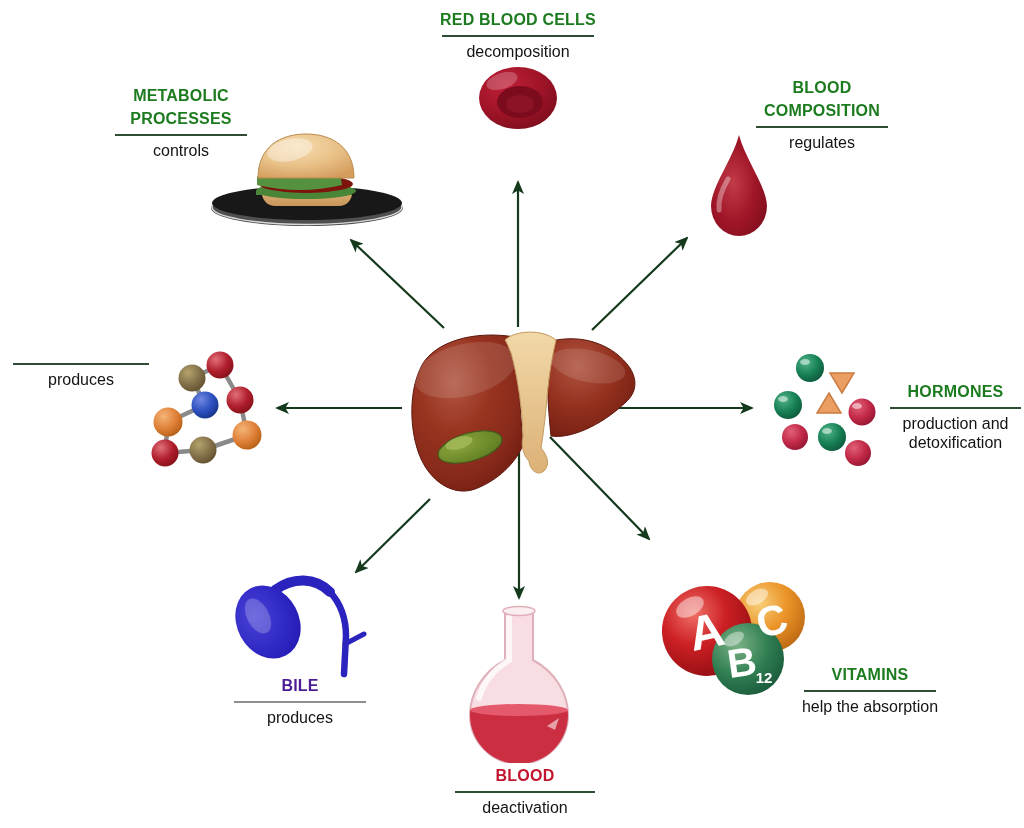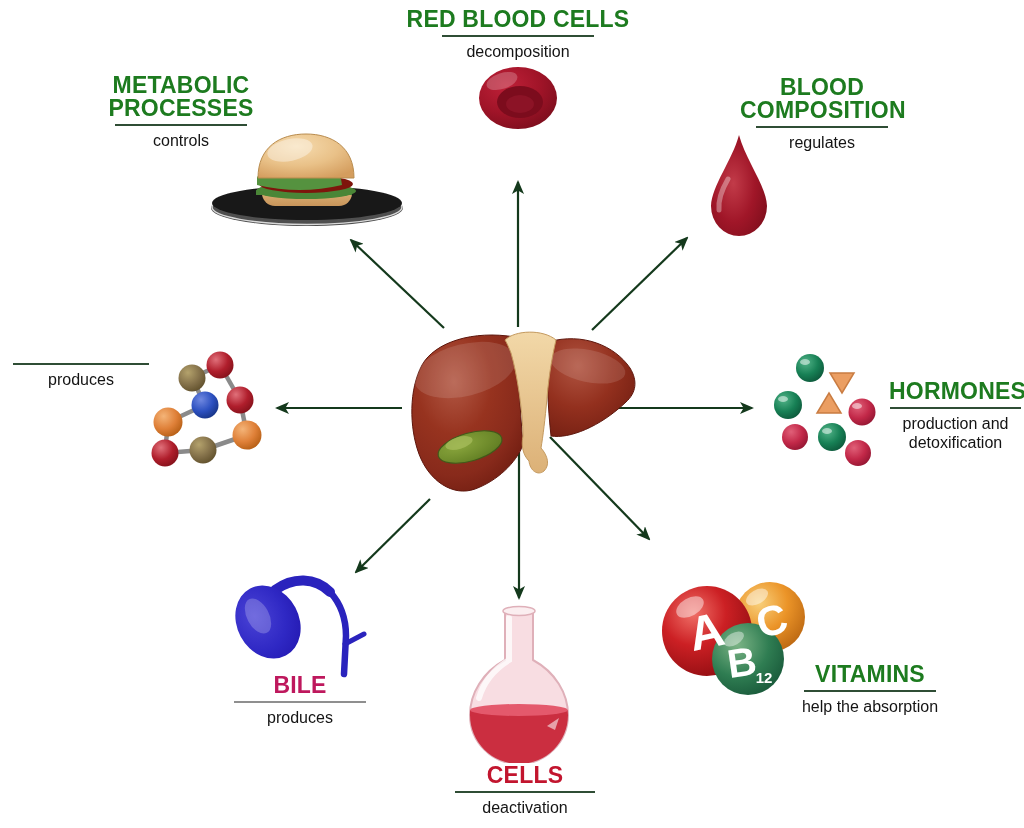--- a/index.html
+++ b/index.html
@@ -2,21 +2,21 @@
 <html><head>
 <meta charset="utf-8">
 <style>
   html,body{margin:0;padding:0;background:#ffffff;}
   .canvas{
     position:relative;width:1024px;height:828px;background:#ffffff;overflow:hidden;
     font-family:"Liberation Sans", sans-serif;
   }
   .node{position:absolute;text-align:center;}
   .node .title{
-    font-size:23px;font-weight:bold;line-height:23px;color:#1d7b1f;letter-spacing:0.2px;
+    font-size:16px;font-weight:bold;line-height:23px;color:#1d7b1f;letter-spacing:0.2px;
   }
   .node .rule{height:0;border-top:2px solid #2f4d35;margin:4px auto 5px auto;}
   .node .subtitle{font-size:16px;line-height:19px;color:#141414;}
   svg{position:absolute;display:block;}
   .overlay{left:0;top:0;pointer-events:none;}
 </style>
 </head>
 <body>
 
 <div class="canvas">
@@ -250,21 +250,21 @@
     <ellipse cx="33" cy="52" rx="31" ry="38" transform="rotate(-28 33 52)" fill="url(#gBile)"></ellipse>
     <ellipse cx="23" cy="46" rx="11" ry="19" transform="rotate(-28 23 46)" fill="#ffffff" opacity="0.22"></ellipse>
   </svg>
 
   <div class="node" style="left:395px;top:8px;width:246px;">
     <div class="title">RED BLOOD CELLS</div>
     <div class="rule" style="width:152px;"></div>
     <div class="subtitle">decomposition</div>
   </div>
 
-  <div class="node" style="left:104px;top:74px;width:154px;">
+  <div class="node" style="left:104px;top:84px;width:154px;">
     <div class="title">METABOLIC PROCESSES</div>
     <div class="rule" style="width:132px;"></div>
     <div class="subtitle">controls</div>
   </div>
 
   <div class="node" style="left:740px;top:76px;width:164px;">
     <div class="title">BLOOD COMPOSITION</div>
     <div class="rule" style="width:132px;"></div>
     <div class="subtitle">regulates</div>
   </div>
@@ -274,27 +274,27 @@
     <div class="subtitle">produces</div>
   </div>
 
   <div class="node" style="left:889px;top:380px;width:133px;">
     <div class="title">HORMONES</div>
     <div class="rule" style="width:131px;"></div>
     <div class="subtitle">production and detoxification</div>
   </div>
 
   <div class="node" style="left:232px;top:674px;width:136px;">
-    <div class="title" style="color:#be185d">BILE</div>
+    <div class="title" style="color:#4c1d95">BILE</div>
     <div class="rule" style="width:132px;border-top-color:#8f8f8f;"></div>
     <div class="subtitle">produces</div>
   </div>
 
   <div class="node" style="left:450px;top:764px;width:150px;">
-    <div class="title" style="color:#c2152e">CELLS</div>
+    <div class="title" style="color:#c2152e">BLOOD</div>
     <div class="rule" style="width:140px;"></div>
     <div class="subtitle">deactivation</div>
   </div>
 
   <div class="node" style="left:796px;top:643px;width:148px;margin-top:20px;">
     <div class="title">VITAMINS</div>
     <div class="rule" style="width:132px;"></div>
     <div class="subtitle">help the absorption</div>
   </div>
 

